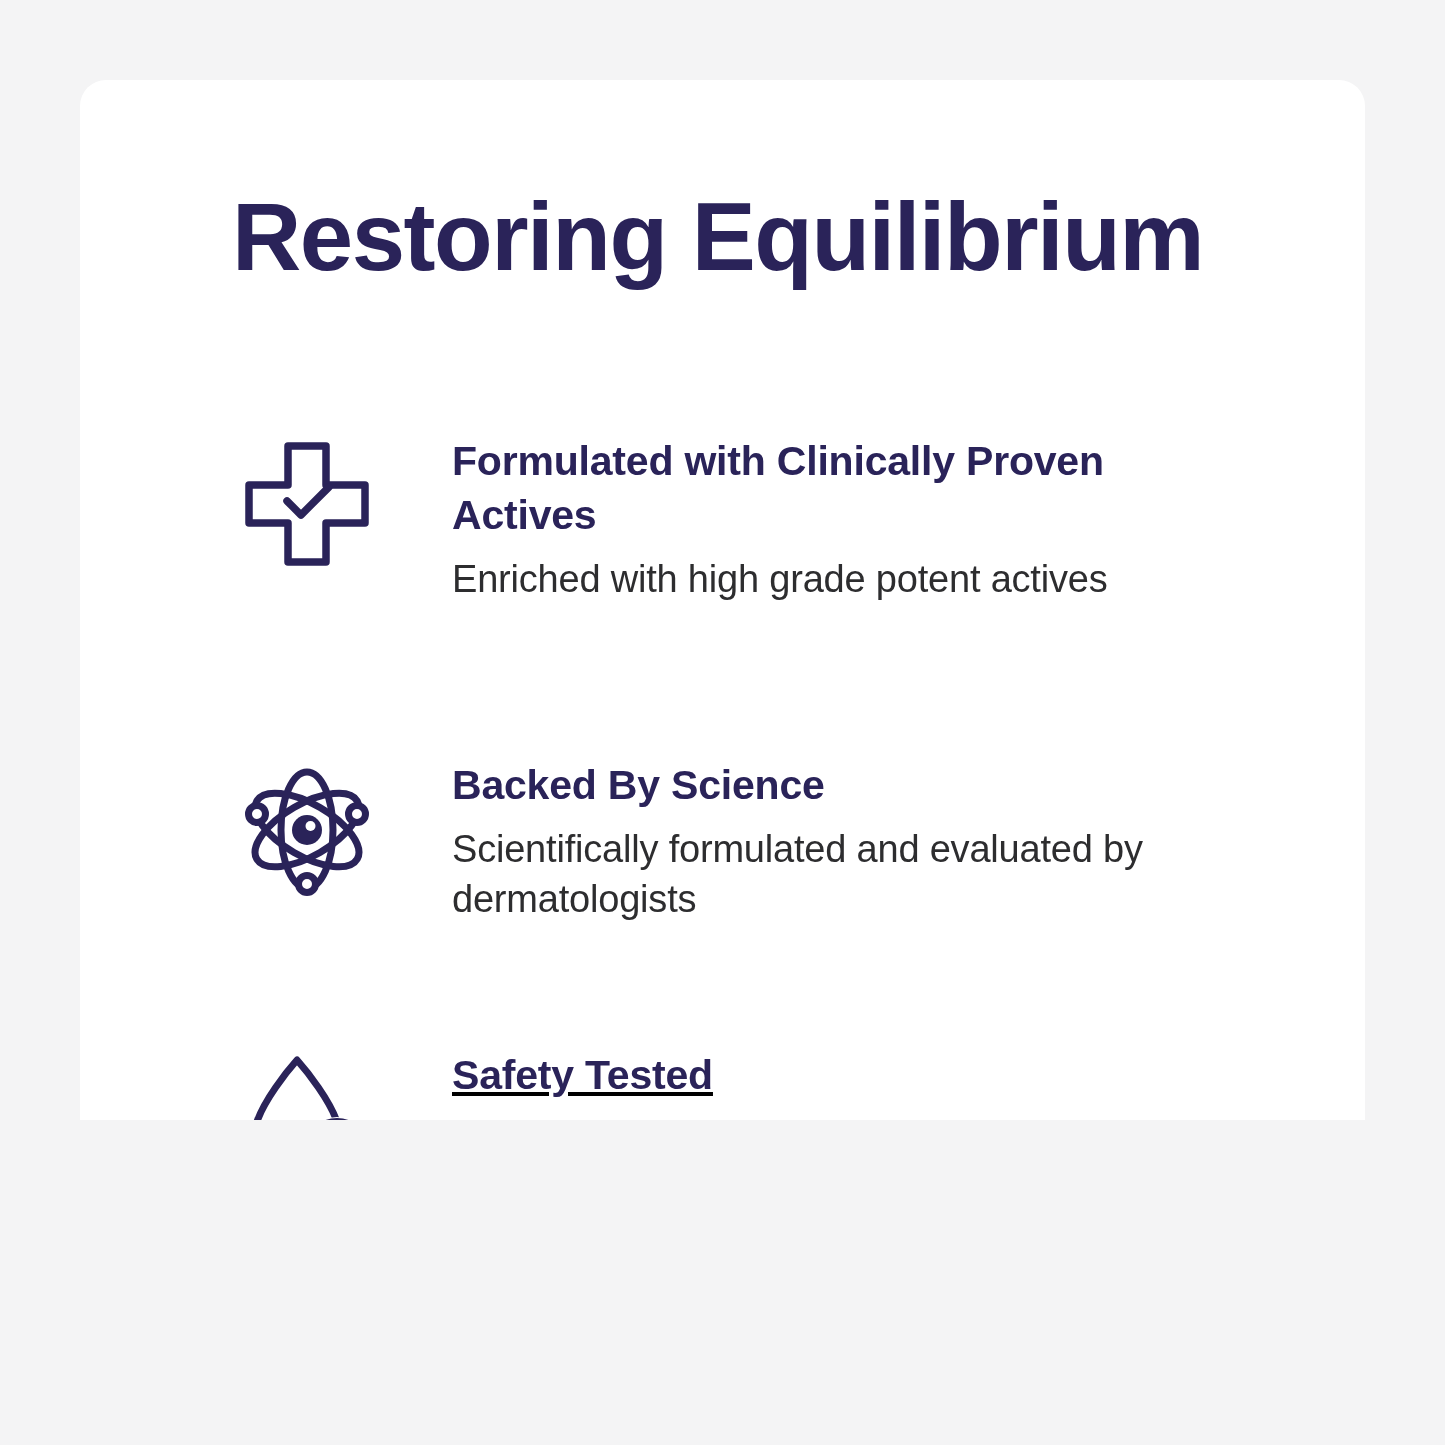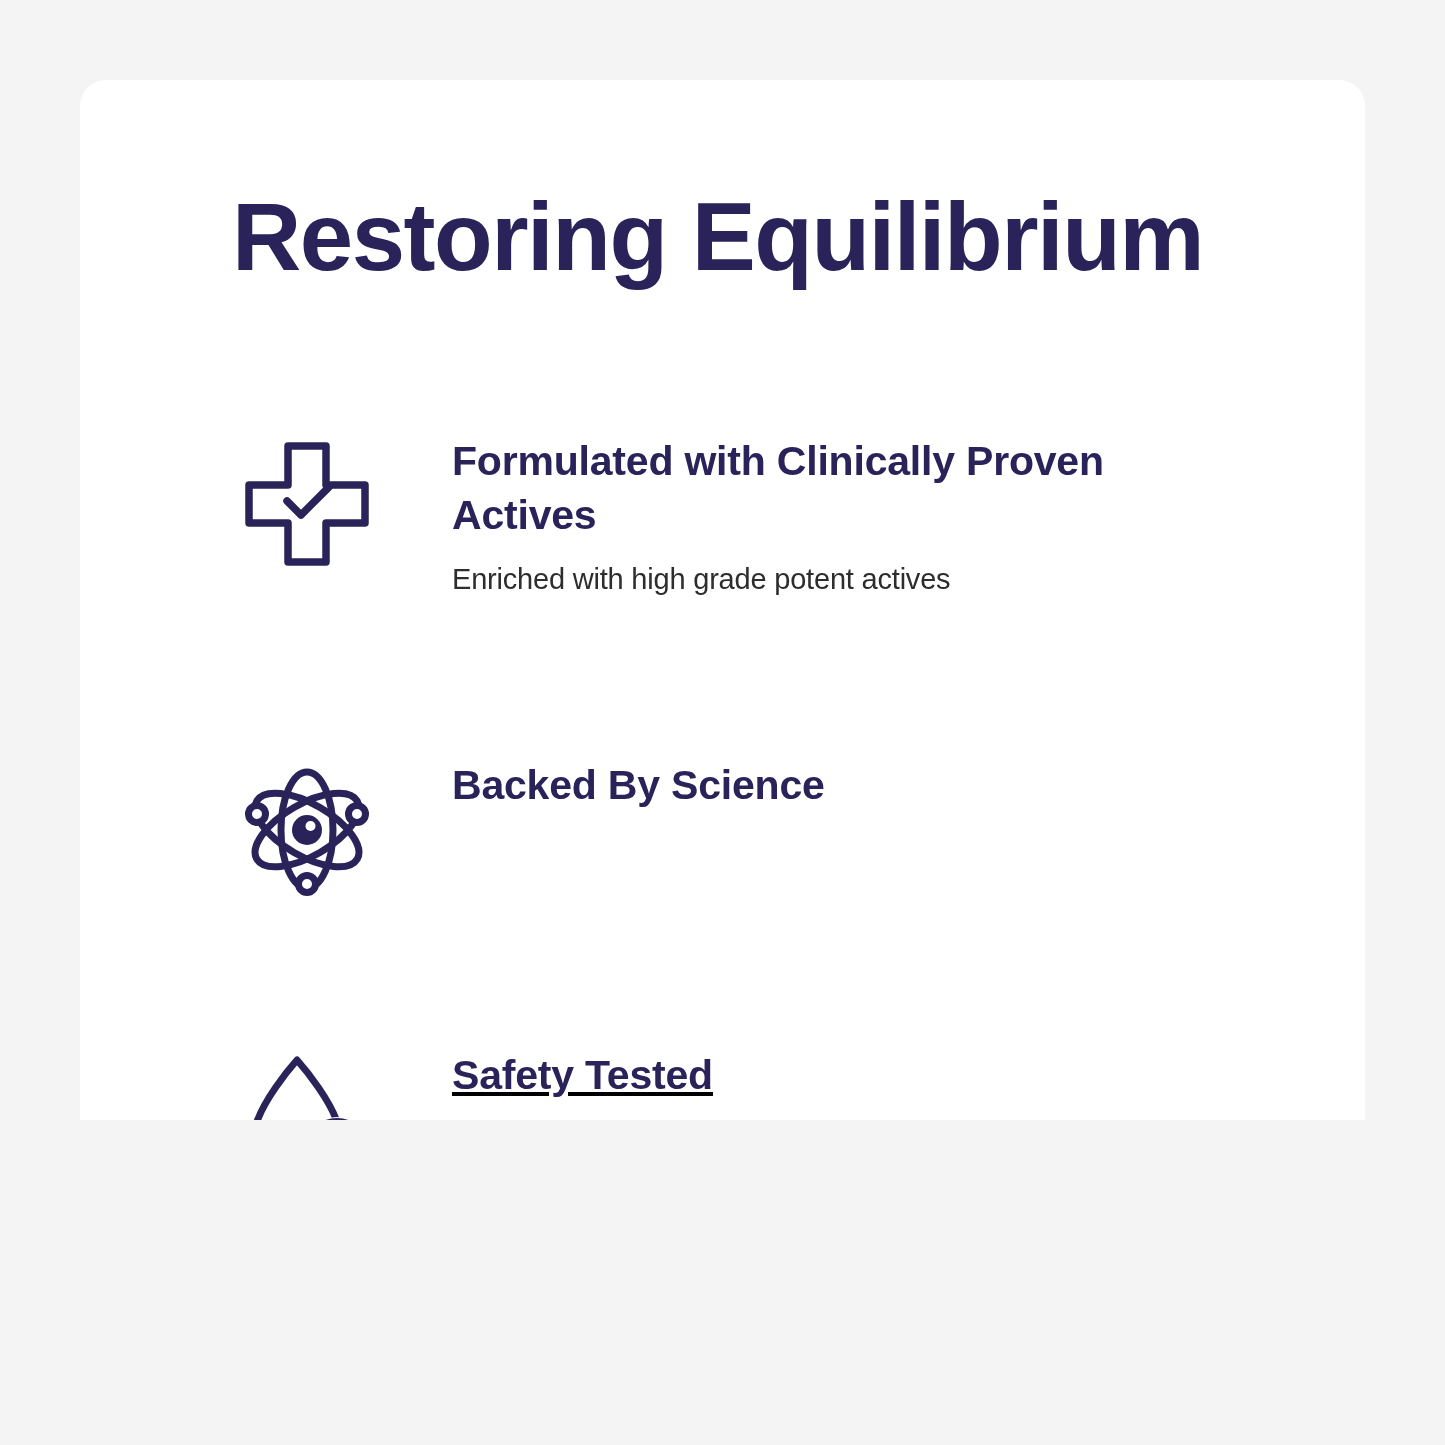--- a/index.html
+++ b/index.html
@@ -90,21 +90,21 @@
     font-size: 41px;
     line-height: 54px;
     font-weight: 700;
     color: #2a2359;
     letter-spacing: -0.2px;
     margin: 0 0 12px 0;
     max-width: 760px;
   }
 
   .feature-desc {
-    font-size: 29px;
+    font-size: 38px;
     line-height: 50px;
     font-weight: 400;
     color: #2d2d2f;
     letter-spacing: -0.2px;
     margin: 0;
     max-width: 760px;
   }
 </style>
 </head>
 <body>
@@ -140,20 +140,21 @@
             </g>
             <circle cx="68" cy="68" r="15" fill="#2a2359"></circle>
             <circle cx="71.5" cy="64" r="5" fill="#ffffff"></circle>
             <circle cx="18" cy="52" r="8.5" fill="#ffffff" stroke="#2a2359" stroke-width="7"></circle>
             <circle cx="118" cy="52" r="8.5" fill="#ffffff" stroke="#2a2359" stroke-width="7"></circle>
             <circle cx="68" cy="122" r="8.5" fill="#ffffff" stroke="#2a2359" stroke-width="7"></circle>
           </svg>
         </div>
         <div class="feature-text">
           <div class="feature-heading">Backed By Science</div>
+          <div class="feature-desc">Scientifically formulated and evaluated by dermatologists</div>
         </div>
       </div>
 
       <div class="feature-row feature-row-2">
         <div class="feature-icon">
           <svg width="134" height="134" viewBox="0 0 134 134" fill="none" aria-hidden="true">
             <path d="M57 8 C57 8 14 56 14 85 C14 109 33 127 57 127 C81 127 100 109 100 85 C100 56 57 8 57 8 Z" stroke="#2a2359" stroke-width="7" fill="none" stroke-linejoin="round" stroke-linecap="round"></path>
             <circle cx="97" cy="98" r="33" fill="#ffffff"></circle>
             <circle cx="97" cy="98" r="28.5" stroke="#2a2359" stroke-width="7" fill="none"></circle>
             <path d="M83 98.5 L94 110 L113 89" stroke="#2a2359" stroke-width="7" stroke-linecap="round" stroke-linejoin="round" fill="none"></path>

